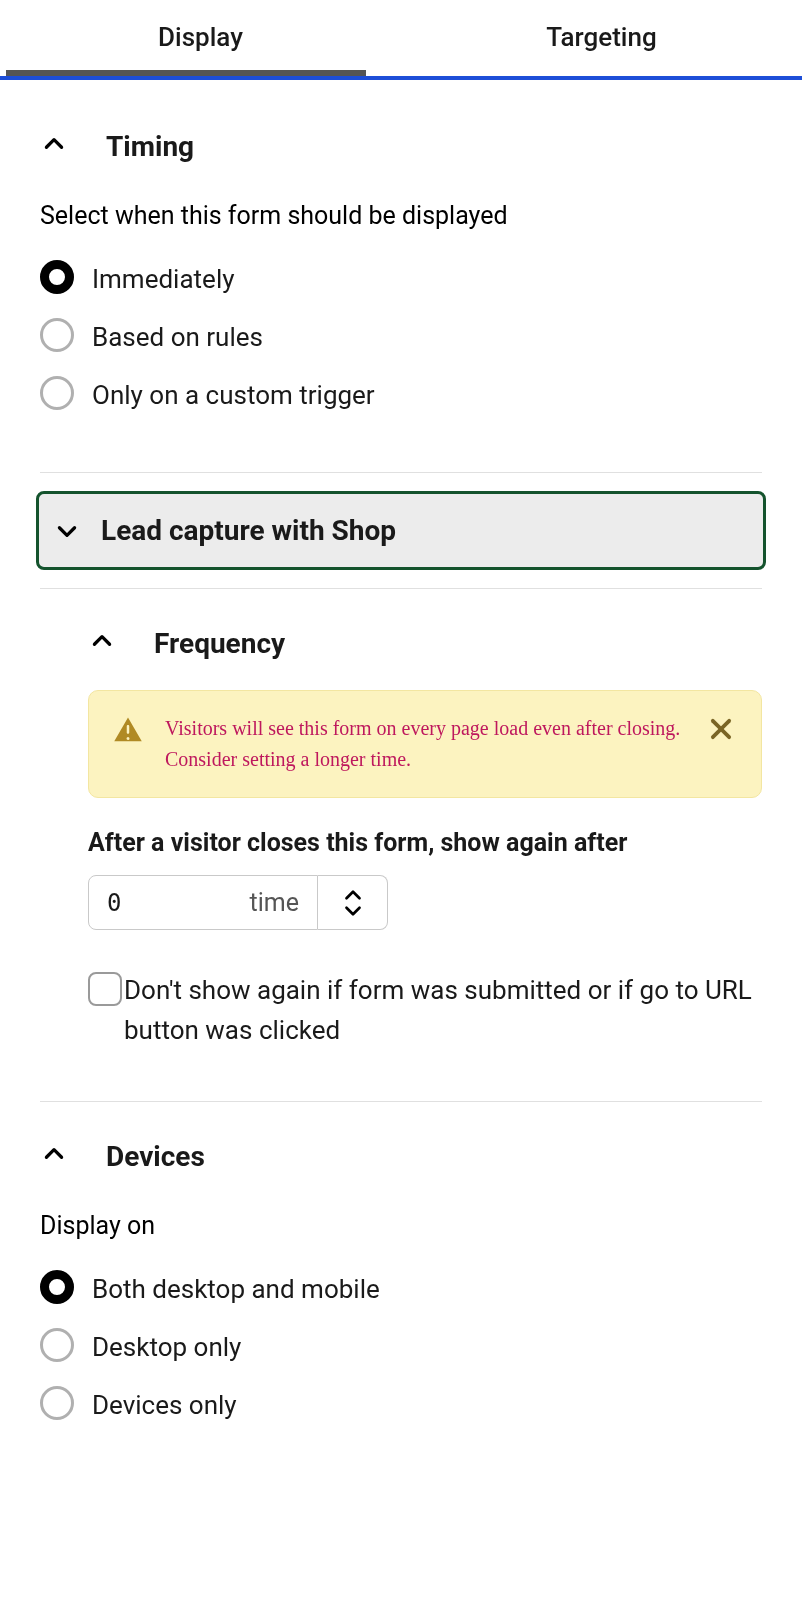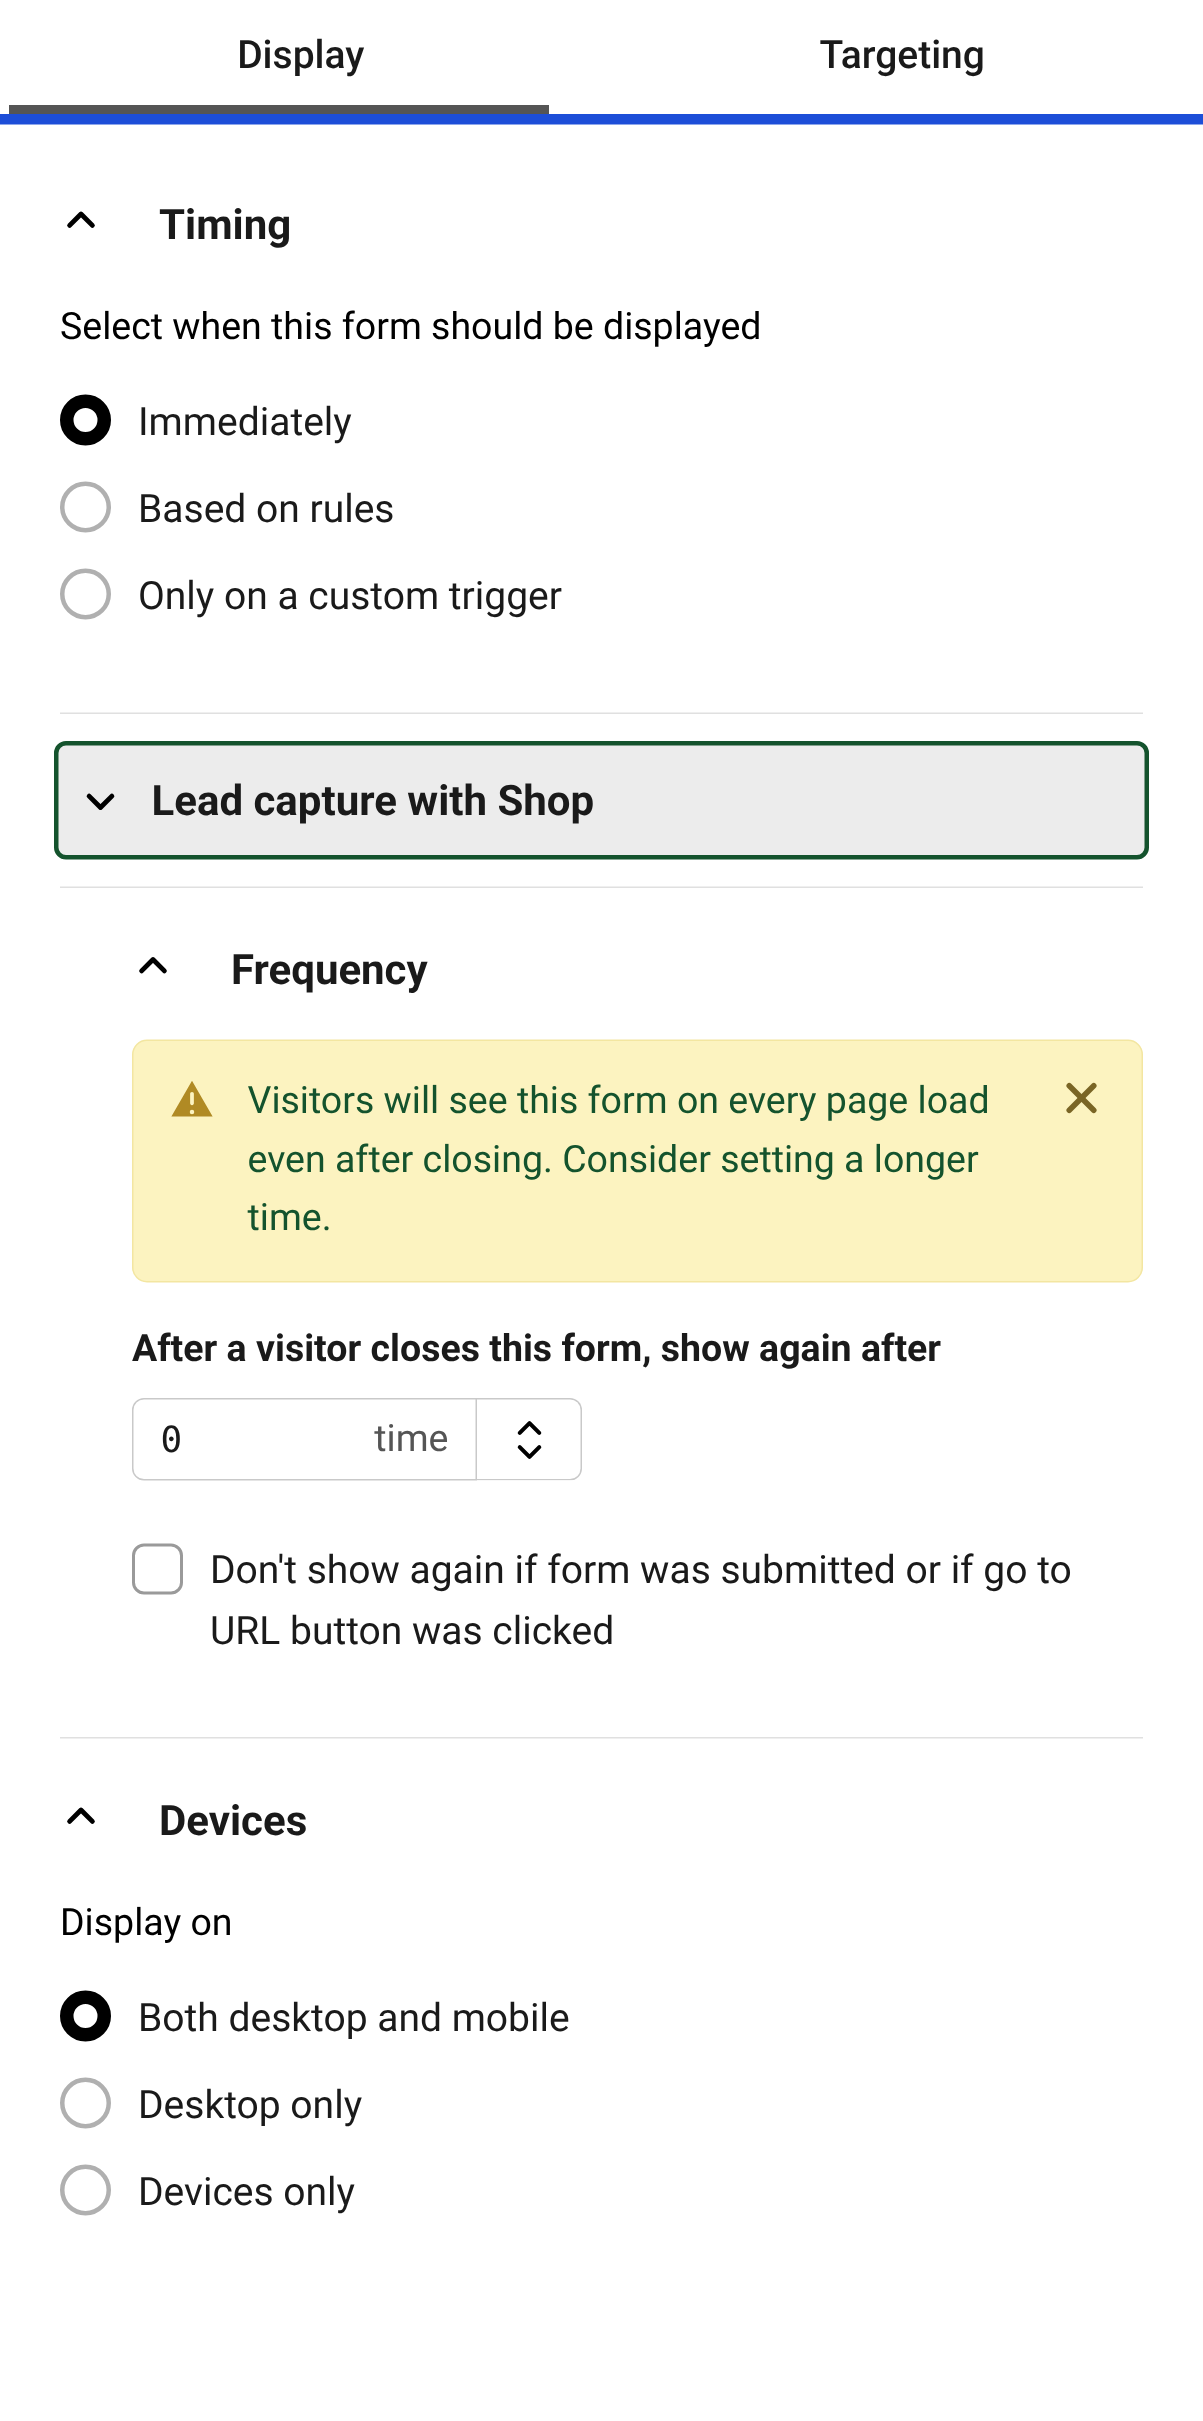--- a/index.html
+++ b/index.html
@@ -4,21 +4,21 @@
 <style>
   * { box-sizing: border-box; margin: 0; padding: 0; }
   body {
     font-family: -apple-system, BlinkMacSystemFont, "Segoe UI", Roboto, Helvetica, Arial, sans-serif;
     background: #fff;
     color: #1a1a1a;
     width: 802px;
   }
   .tabs {
     display: flex;
-    border-bottom: 7px solid #1d4ed8;
+    border-bottom: 4px solid #1d4ed8;
   }
   .tab {
     flex: 1;
     text-align: center;
     padding: 22px 0 24px 0;
     font-size: 26px;
     font-weight: 500;
     color: #1a1a1a;
     cursor: pointer;
     position: relative;
@@ -118,23 +118,24 @@
     padding: 22px 24px;
     margin-top: 20px;
   }
   .alert-icon {
     flex-shrink: 0;
     width: 30px; height: 30px;
     margin-top: 2px;
   }
   .alert-text {
     flex: 1;
-    font-size: 25px;
-    color: #14532d;
+    font-size: 20px;
+    color: #be185d;
     line-height: 1.55;
+    font-family: Liberation Serif, serif;
   }
   .alert-close {
     flex-shrink: 0;
     width: 30px; height: 30px;
     cursor: pointer;
     margin-top: 2px;
   }
   .number-row {
     display: flex;
     margin-top: 14px;
@@ -165,21 +166,21 @@
     flex-direction: column;
     align-items: center;
     justify-content: center;
     cursor: pointer;
     gap: 2px;
     padding: 6px 0;
   }
   .check-row {
     display: flex;
     align-items: flex-start;
-    gap: 18px;
+    gap: 2px;
     margin-top: 40px;
   }
   .checkbox {
     width: 34px; height: 34px;
     border: 2px solid #9a9a9a;
     border-radius: 8px;
     flex-shrink: 0;
     margin-top: 2px;
     cursor: pointer;
   }

